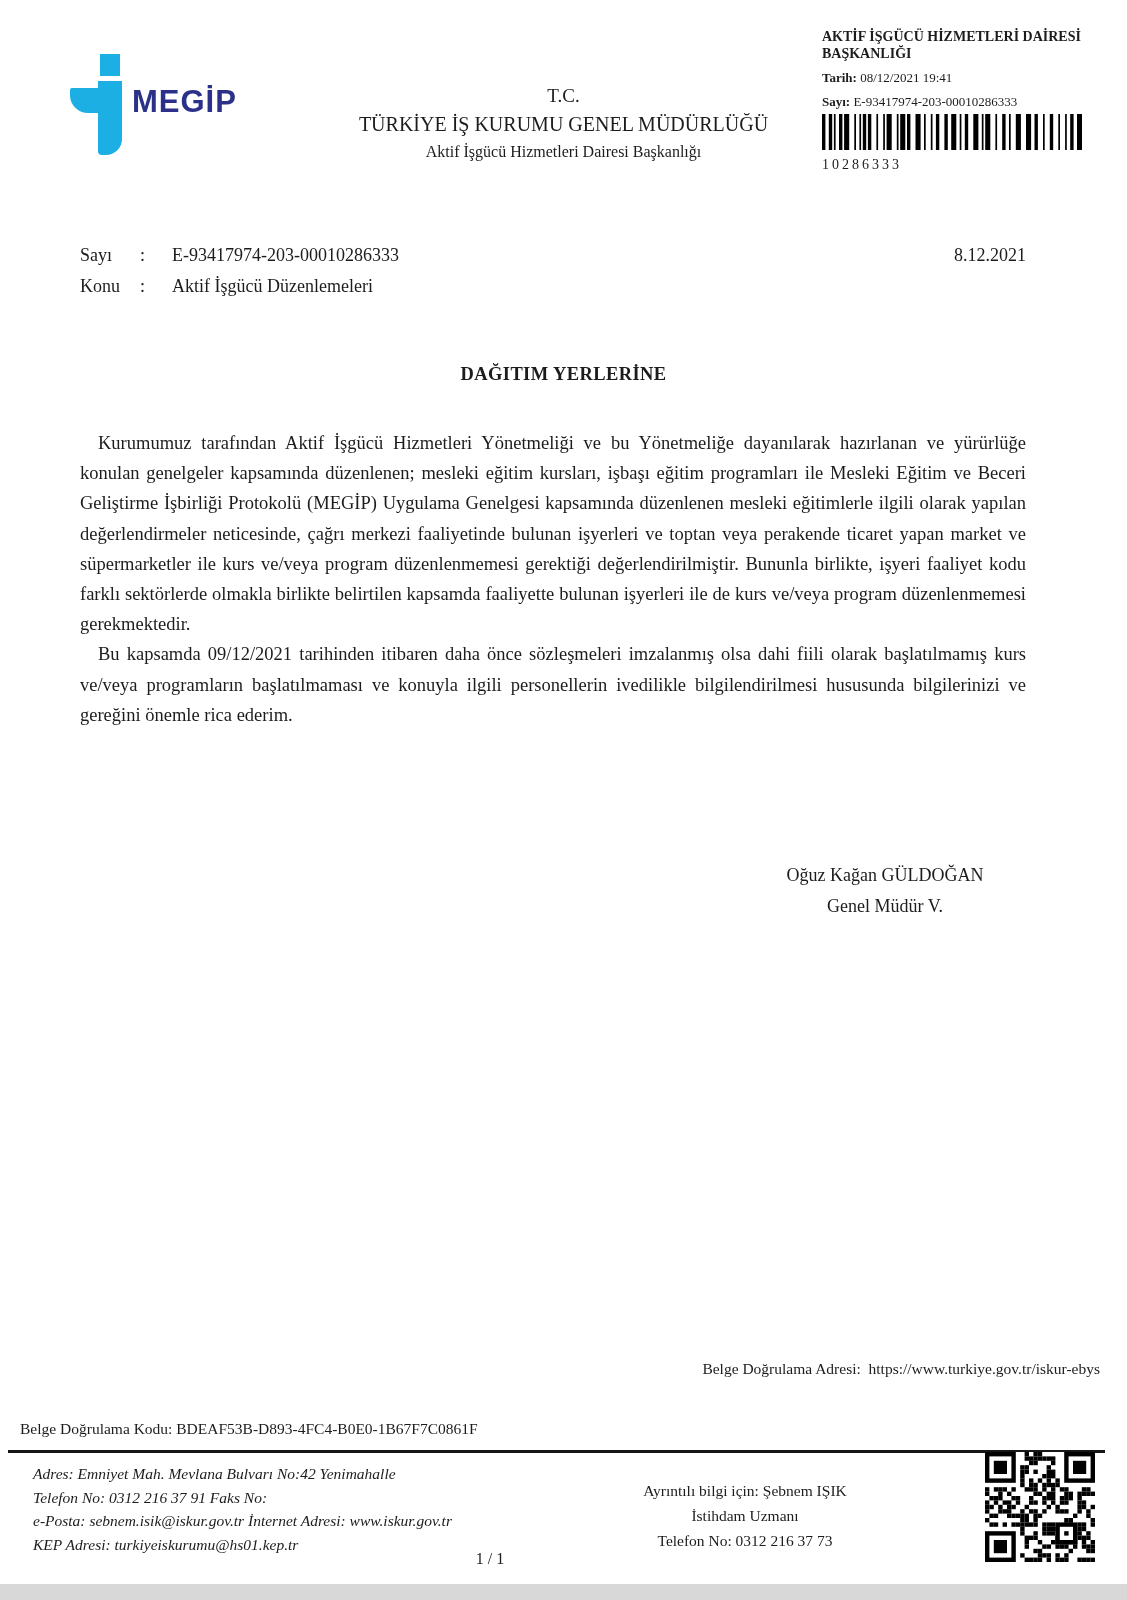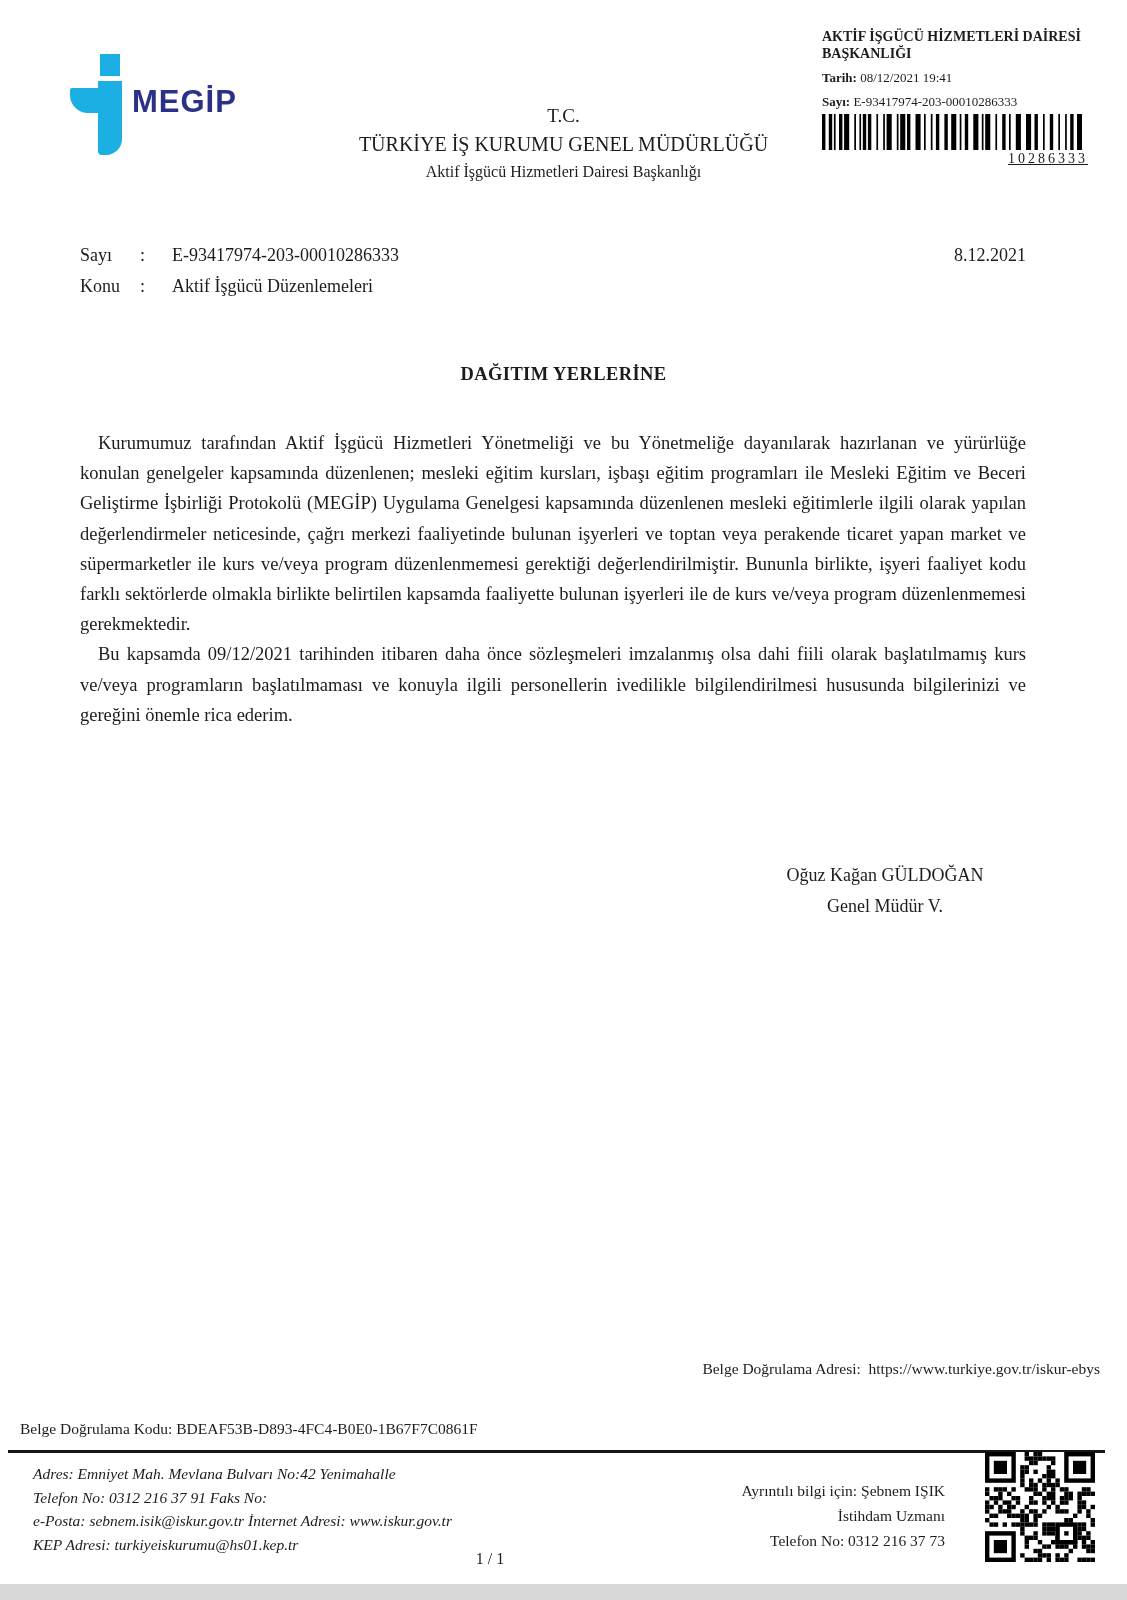--- a/index.html
+++ b/index.html
@@ -18,32 +18,32 @@
   .logo-dot{position:absolute;left:30px;top:8px;width:20px;height:22px;background:var(--cyan);}
   .logo-bar{position:absolute;left:28px;top:35px;width:24px;height:74px;background:var(--cyan);border-radius:0 0 16px 4px;}
   .logo-arm{position:absolute;left:0px;top:42px;width:32px;height:25px;background:var(--cyan);border-radius:2px 0 0 18px;}
   .logo-text{
     position:absolute;left:62px;top:38px;
     font-family:"Liberation Sans", sans-serif;
     font-weight:bold;font-size:31px;color:var(--navy);letter-spacing:1px;
   }
 
   
-  .letterhead{position:absolute;left:0;right:0;top:82px;text-align:center;line-height:28px;margin-top:20px;}
+  .letterhead{position:absolute;left:0;right:0;top:82px;text-align:center;line-height:28px;}
   .letterhead .tc{font-size:19px;}
   .letterhead .org{font-size:20px;}
   .letterhead .dept{font-size:16px;}
 
   
   .stamp{position:absolute;left:822px;top:28px;width:266px;}
   .stamp-title{font-weight:bold;font-size:14px;line-height:17px;}
   .stamp-meta{font-size:13px;line-height:16px;margin-top:8px;}
   .stamp-meta b{font-weight:bold;}
   .stamp-barcode{margin-top:4px;width:260px;height:36px;display:block;}
-  .stamp-barcode-number{text-align:right;font-size:14px;letter-spacing:3px;margin-top:1px;text-decoration:underline;}
+  .stamp-barcode-number{text-align:left;font-size:14px;letter-spacing:3px;margin-top:7px;}
 
   
   .refs{position:absolute;left:80px;top:240px;width:946px;font-size:18px;line-height:31px;}
   .ref-row{display:flex;}
   .ref-label{width:60px;}
   .ref-colon{width:32px;}
   .ref-date{margin-left:auto;}
 
   
   .subject{position:absolute;left:0;right:0;top:364px;text-align:center;font-weight:bold;font-size:18.5px;letter-spacing:.4px;}
@@ -57,21 +57,21 @@
 
   
   .distribution{position:absolute;left:80px;top:1052px;font-size:18px;line-height:31px;}
 
   
   .esign-notice{position:absolute;left:0;right:0;top:1332px;text-align:center;color:var(--red);font-size:15.5px;}
   .verify-address{position:absolute;right:27px;top:1360px;font-size:15.5px;}
   .verify-code{position:absolute;left:20px;top:1420px;font-size:15.5px;}
   .divider{position:absolute;left:8px;top:1450px;width:1097px;height:3px;background:#161616;}
   .footer-left{position:absolute;left:33px;top:1462px;font-size:15.5px;line-height:23.5px;font-style:italic;}
-  .footer-right{position:absolute;left:545px;top:1478px;width:400px;text-align:right;font-size:15.5px;line-height:25px;}
+  .footer-right{position:absolute;left:545px;top:1478px;width:400px;text-align:center;font-size:15.5px;line-height:25px;}
   .qr{position:absolute;left:985px;top:1452px;width:110px;height:110px;}
   .page-number{position:absolute;left:440px;top:1550px;width:100px;text-align:center;font-size:16px;}
   .bottom-strip{position:absolute;left:0;bottom:0;width:100%;height:16px;background:#d8d8d8;}
 </style>
 </head>
 <body>
 
 <div class="page">
 
   <div class="logo">

